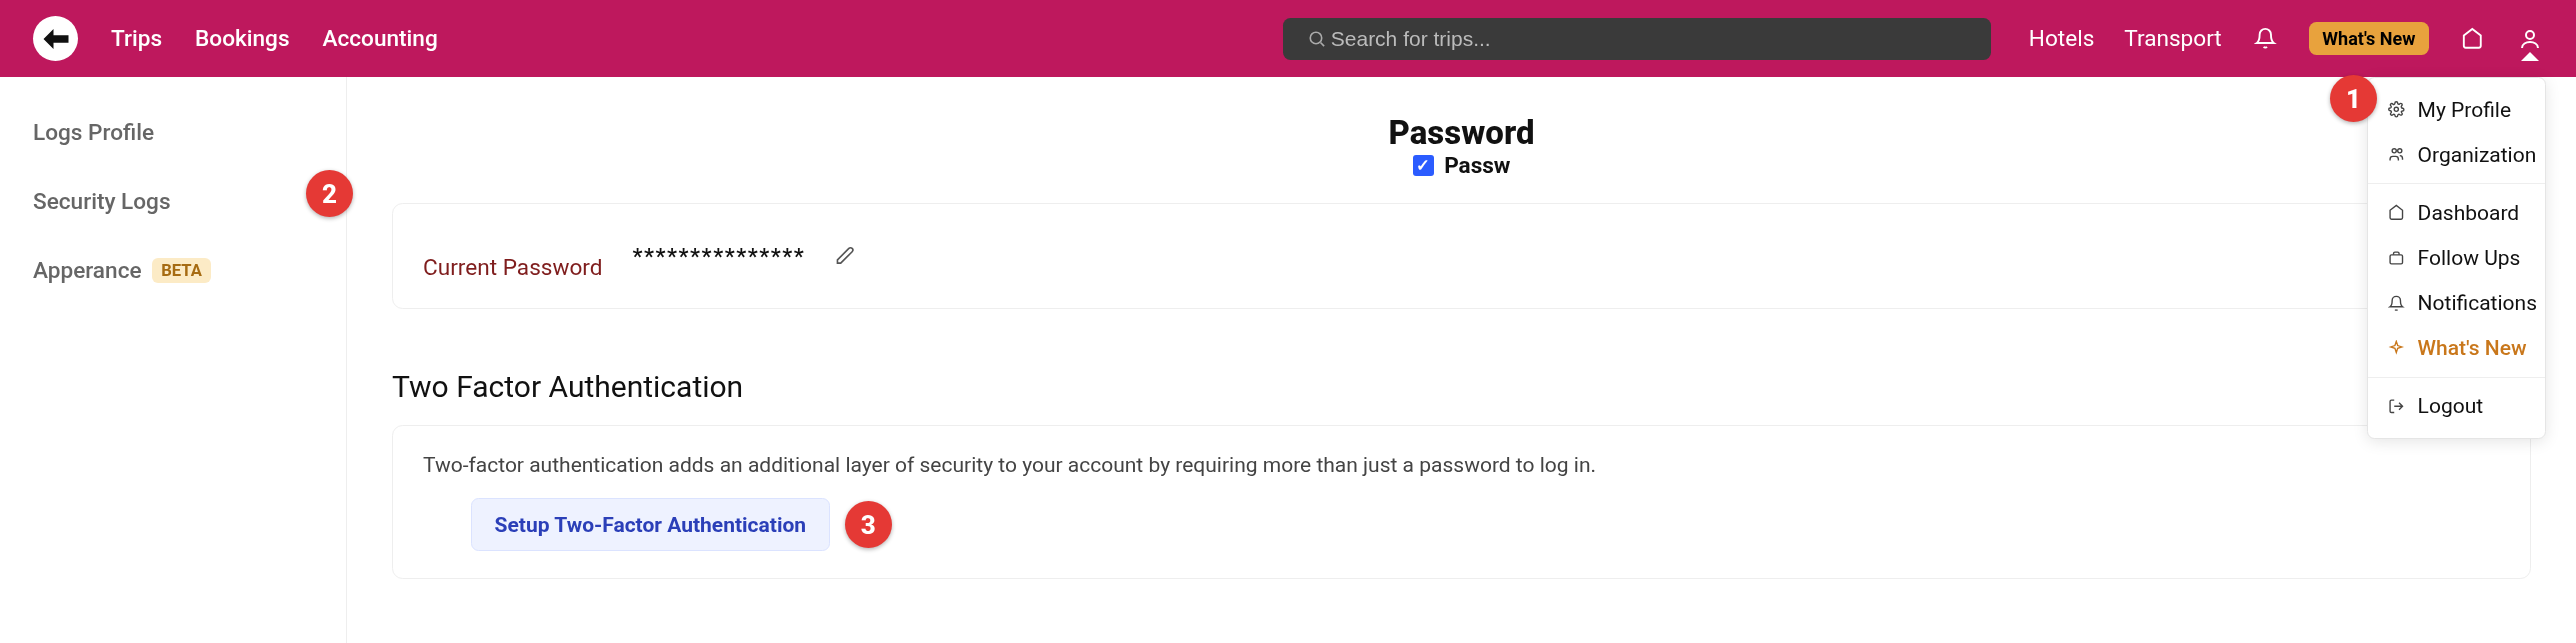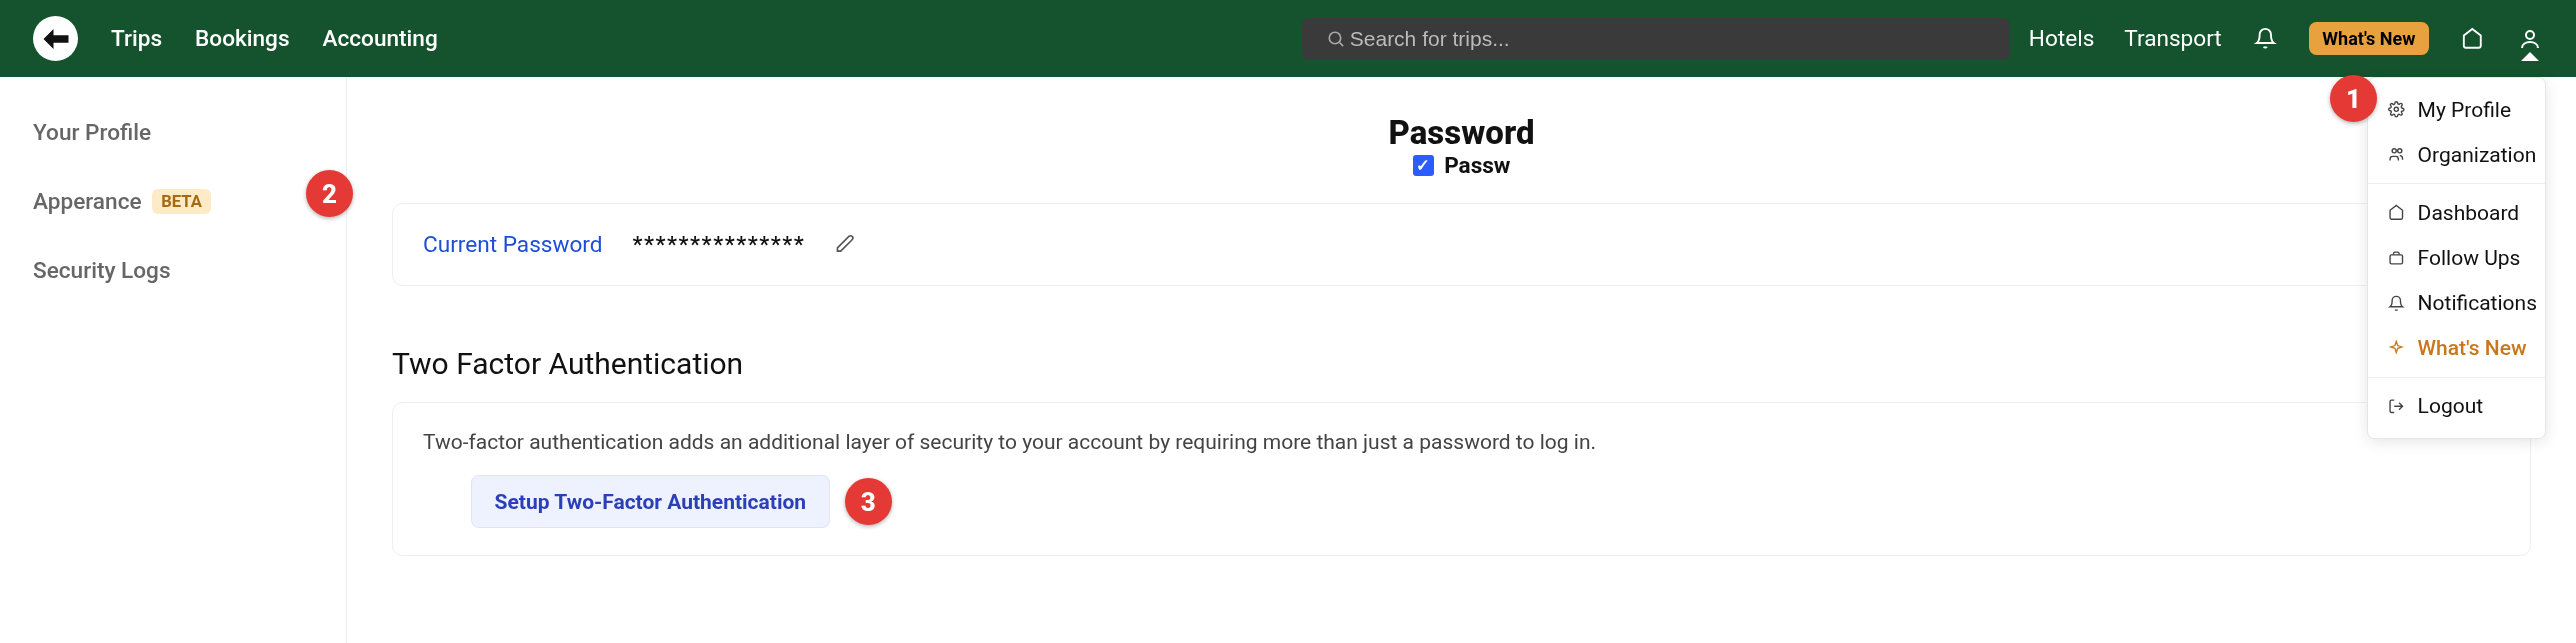--- a/index.html
+++ b/index.html
@@ -1,28 +1,28 @@
 <!DOCTYPE html>
 <html style="font-size:12px"><head>
 <meta charset="utf-8">
 <style>
 * { box-sizing: border-box; margin: 0; padding: 0; }
 body { font-family: -apple-system, BlinkMacSystemFont, "Segoe UI", Roboto, sans-serif; background: #fff; color: #111; width: 2576px; height: 644px; overflow: hidden; transform-origin: top left; }
 
 
-.topbar { background: #14532d; height: 77px; display: flex; align-items: center; padding: 0 33px; color: #fff; }
+.topbar { background: #be185d; height: 77px; display: flex; align-items: center; padding: 0 33px; color: #fff; }
 .logo { width: 45px; height: 45px; border-radius: 50%; background: #fff; display: flex; align-items: center; justify-content: center; margin-right: 33px; }
 .logo svg { width: 30px; height: 30px; }
 .nav { display: flex; gap: 33px; font-size: 22.6px; font-weight: 500; }
 .nav-item { cursor: pointer; }
 .spacer { flex: 1; }
 .search { width: 708px; height: 42px; background: #3a3a3a; border-radius: 7.5px; display: flex; align-items: center; padding: 0 21px; }
 .search input { background: transparent; border: none; outline: none; color: #ccc; font-size: 21px; flex: 1; }
 .search input::placeholder { color: #bbb; }
-.right-nav { display: flex; align-items: center; gap: 30px; margin-left: 19px; font-size: 22.6px; }
+.right-nav { display: flex; align-items: center; gap: 30px; margin-left: 38px; font-size: 22.6px; }
 .whats-new-pill { background: #e8a23d; color: #000; font-weight: 700; font-size: 18px; padding: 6px 13.6px; border-radius: 7.5px; cursor: pointer; }
 .icon-btn { width: 27px; height: 27px; display: flex; align-items: center; justify-content: center; cursor: pointer; }
 .avatar-wrap { position: relative; }
 .avatar-btn { width: 27px; height: 27px; cursor: pointer; }
 .caret-up { position: absolute; bottom: -9px; left: 50%; transform: translateX(-50%); width: 0; height: 0; border-left: 9px solid transparent; border-right: 9px solid transparent; border-bottom: 9px solid #fff; }
 
 
 .dropdown { position: absolute; top: 77px; right: 30px; width: 179px; background: #fff; border: 0.8px solid #e5e5e5; border-radius: 7.5px; box-shadow: 0 3px 15px rgba(0,0,0,.1); padding: 9px 0; z-index: 50; }
 .dd-item { display: flex; align-items: center; gap: 10.6px; padding: 10.6px 18px; font-size: 21px; cursor: pointer; }
 .dd-item.wn { color: #c9771b; font-weight: 500; }
@@ -37,21 +37,21 @@
 .beta { background: #fcebc6; color: #a66b12; font-size: 16.6px; font-weight: 700; padding: 3px 9px; border-radius: 6px; }
 
 .main { flex: 1; padding: 36px 45px; position: relative; }
 .section-head { display: flex; align-items: center; justify-content: space-between; margin-bottom: 24px; flex-direction: column; }
 .section-title { font-size: 33px; font-weight: 800; }
 .pw-tag { display: flex; align-items: center; gap: 10.6px; font-size: 22.6px; font-weight: 700; }
 .pw-check { width: 21px; height: 21px; background: #2b5cff; border-radius: 3px; display: flex; align-items: center; justify-content: center; color: #fff; font-size: 16.6px; }
 
 .card { border: 0.8px solid #eee; border-radius: 10.6px; padding: 27px 30px; margin-bottom: 60px; background: #fff; }
 .pw-row { display: flex; align-items: center; gap: 30px; font-size: 22.6px; }
-.pw-label { color: #1d4ed8; }
+.pw-label { color: #7f1d1d; margin-top: 23px; }
 .pw-value { font-weight: 500; letter-spacing: 1.5px; }
 .edit-icon { width: 21px; height: 21px; cursor: pointer; }
 
 .tfa-title { font-size: 30px; font-weight: 400; margin-bottom: 21px; }
 .tfa-card { border: 0.8px solid #eee; border-radius: 10.6px; padding: 27px 30px; }
 .tfa-desc { font-size: 21px; color: #444; margin-bottom: 21px; }
 .tfa-btn { display: inline-block; background: #eef2ff; color: #2b3fb8; font-weight: 700; font-size: 21px; padding: 13.6px 22.6px; border-radius: 7.5px; border: 0.8px solid #dbe3ff; cursor: pointer; margin-left: 48px; }
 .tfa-btn-row { display: flex; align-items: center; gap: 15px; }
 
 
@@ -174,28 +174,28 @@
           <path d="M9 21H5a2 2 0 01-2-2V5a2 2 0 012-2h4M16 17l5-5-5-5M21 12H9"></path>
         </svg>
       </span>
     <span>Logout</span>
   </div>
 </div>
 
 <div class="body">
   <div class="sidebar">
     <div class="side-item">
-      <span>Your Profile</span>
+      <span>Logs Profile</span>
+    </div>
+    <div class="side-item">
+      <span>Security Logs</span>
     </div>
     <div class="side-item">
       <span>Apperance</span>
       <span class="beta">BETA</span>
-    </div>
-    <div class="side-item">
-      <span>Security Logs</span>
     </div>
   </div>
 
   <div class="anno" style="top:170px; left:306px;">2</div>
 
   <div class="main">
     <div class="section-head">
       <div class="section-title">Password</div>
       <div class="pw-tag">
         <span class="pw-check">✓</span>

